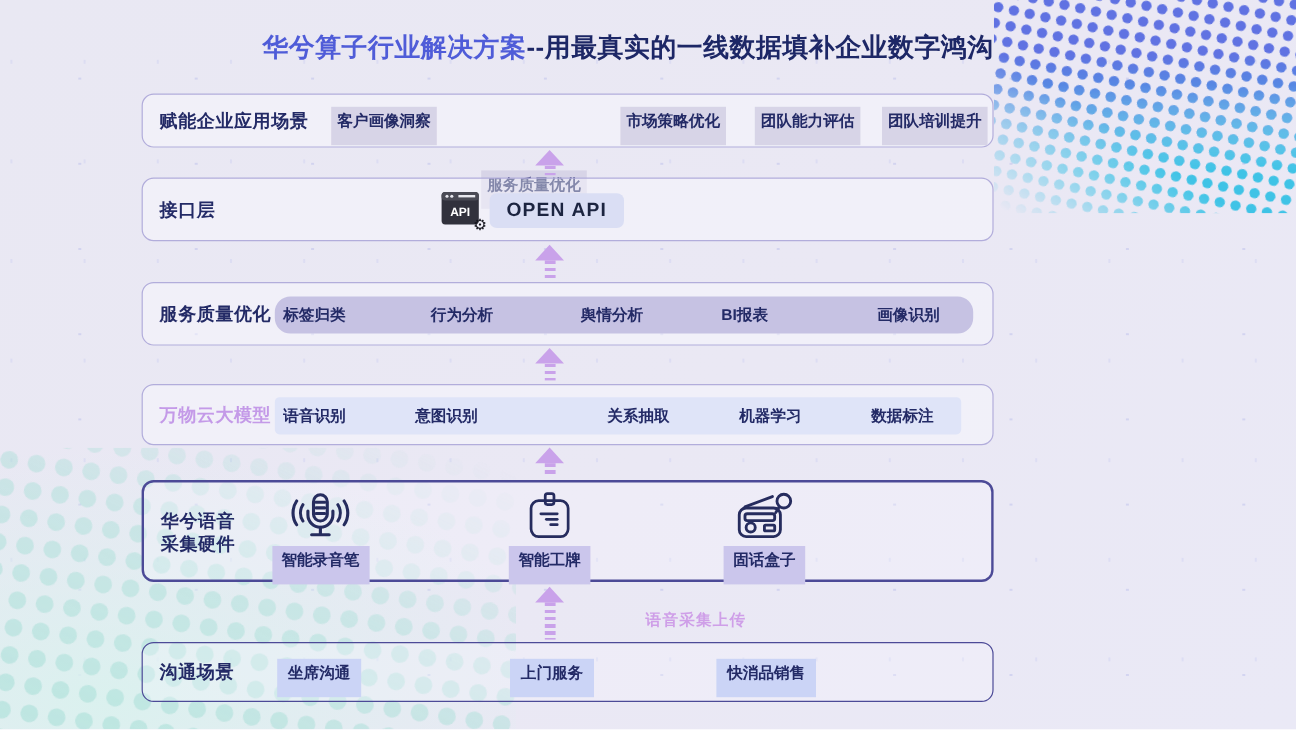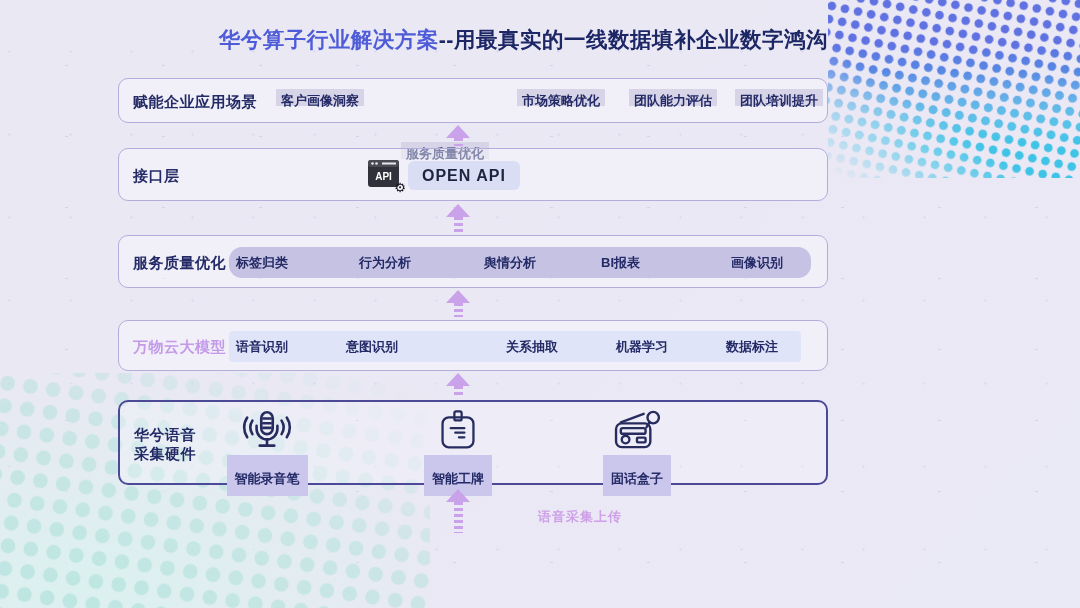--- a/index.html
+++ b/index.html
@@ -32,21 +32,21 @@
     border:1.5px solid #b2addb; border-radius:10px;
     background:rgba(250,250,255,.45);
   }
   .box.dark{border:2px solid #4c4a97; background:rgba(248,248,255,.28);}
 
   .row-label{
     position:absolute; left:14px; top:0; color:#232a66; font-weight:bold;
     font-size:15px; letter-spacing:.5px; white-space:nowrap;
   }
   .chip{
-    position:absolute; height:17px; line-height:24px; border-radius:0;
+    position:absolute; height:32px; line-height:24px; border-radius:0;
     background:#d7d4e7; color:#232a66; font-size:13px; font-weight:bold;
     padding:0 5px; white-space:nowrap;
   }
   .bar{
     position:absolute; border-radius:4px; height:31px;
   }
   .bar-item{
     position:absolute; top:0; line-height:31px; color:#232a66;
     font-size:13px; font-weight:bold; white-space:nowrap;
   }
@@ -71,21 +71,21 @@
   }
   .upload-label{
     position:absolute; left:538px; top:508px; color:#cf9fe8;
     font-size:13px; font-weight:bold; letter-spacing:1px;
   }
 
   .device{
     position:absolute; width:140px; top:8px; display:flex;
     flex-direction:column; align-items:center;
   }
-  .device .chip{position:static; margin-top:5px; background:#cbc6ec; padding:12px 8px;}
+  .device .chip{position:static; margin-top:5px; background:#cbc6ec; padding:0 8px;}
   .icon-stroke{stroke:#262c5e; fill:none; stroke-width:2.5; stroke-linecap:round; stroke-linejoin:round;}
 
   .hw-label{line-height:19px; top:23px;}
   .model-label{color:#c49ae8;}
 </style>
 </head>
 <body>
 
 <div class="stage">
 
@@ -271,14 +271,20 @@
       <div class="chip">固话盒子</div>
     </div>
   </div>
 
   <div class="arrow" style="top:489px; height:44px;">
     <div class="arrow-head"></div>
     <div class="arrow-stem"></div>
   </div>
   <div class="upload-label">语音采集上传</div>
 
+  <div class="box dark" style="top:535px; height:50px; border-width:1.8px;">
+    <div class="row-label" style="line-height:50px;">沟通场景</div>
+    <div class="chip" style="left:112px; top:13px; background:#cbd4f6; padding:0 9px;">坐席沟通</div>
+    <div class="chip" style="left:306px; top:13px; background:#cbd4f6; padding:0 9px;">上门服务</div>
+    <div class="chip" style="left:478px; top:13px; background:#cbd4f6; padding:0 9px;">快消品销售</div>
+  </div>
 
 </div>
 
 </body></html>

